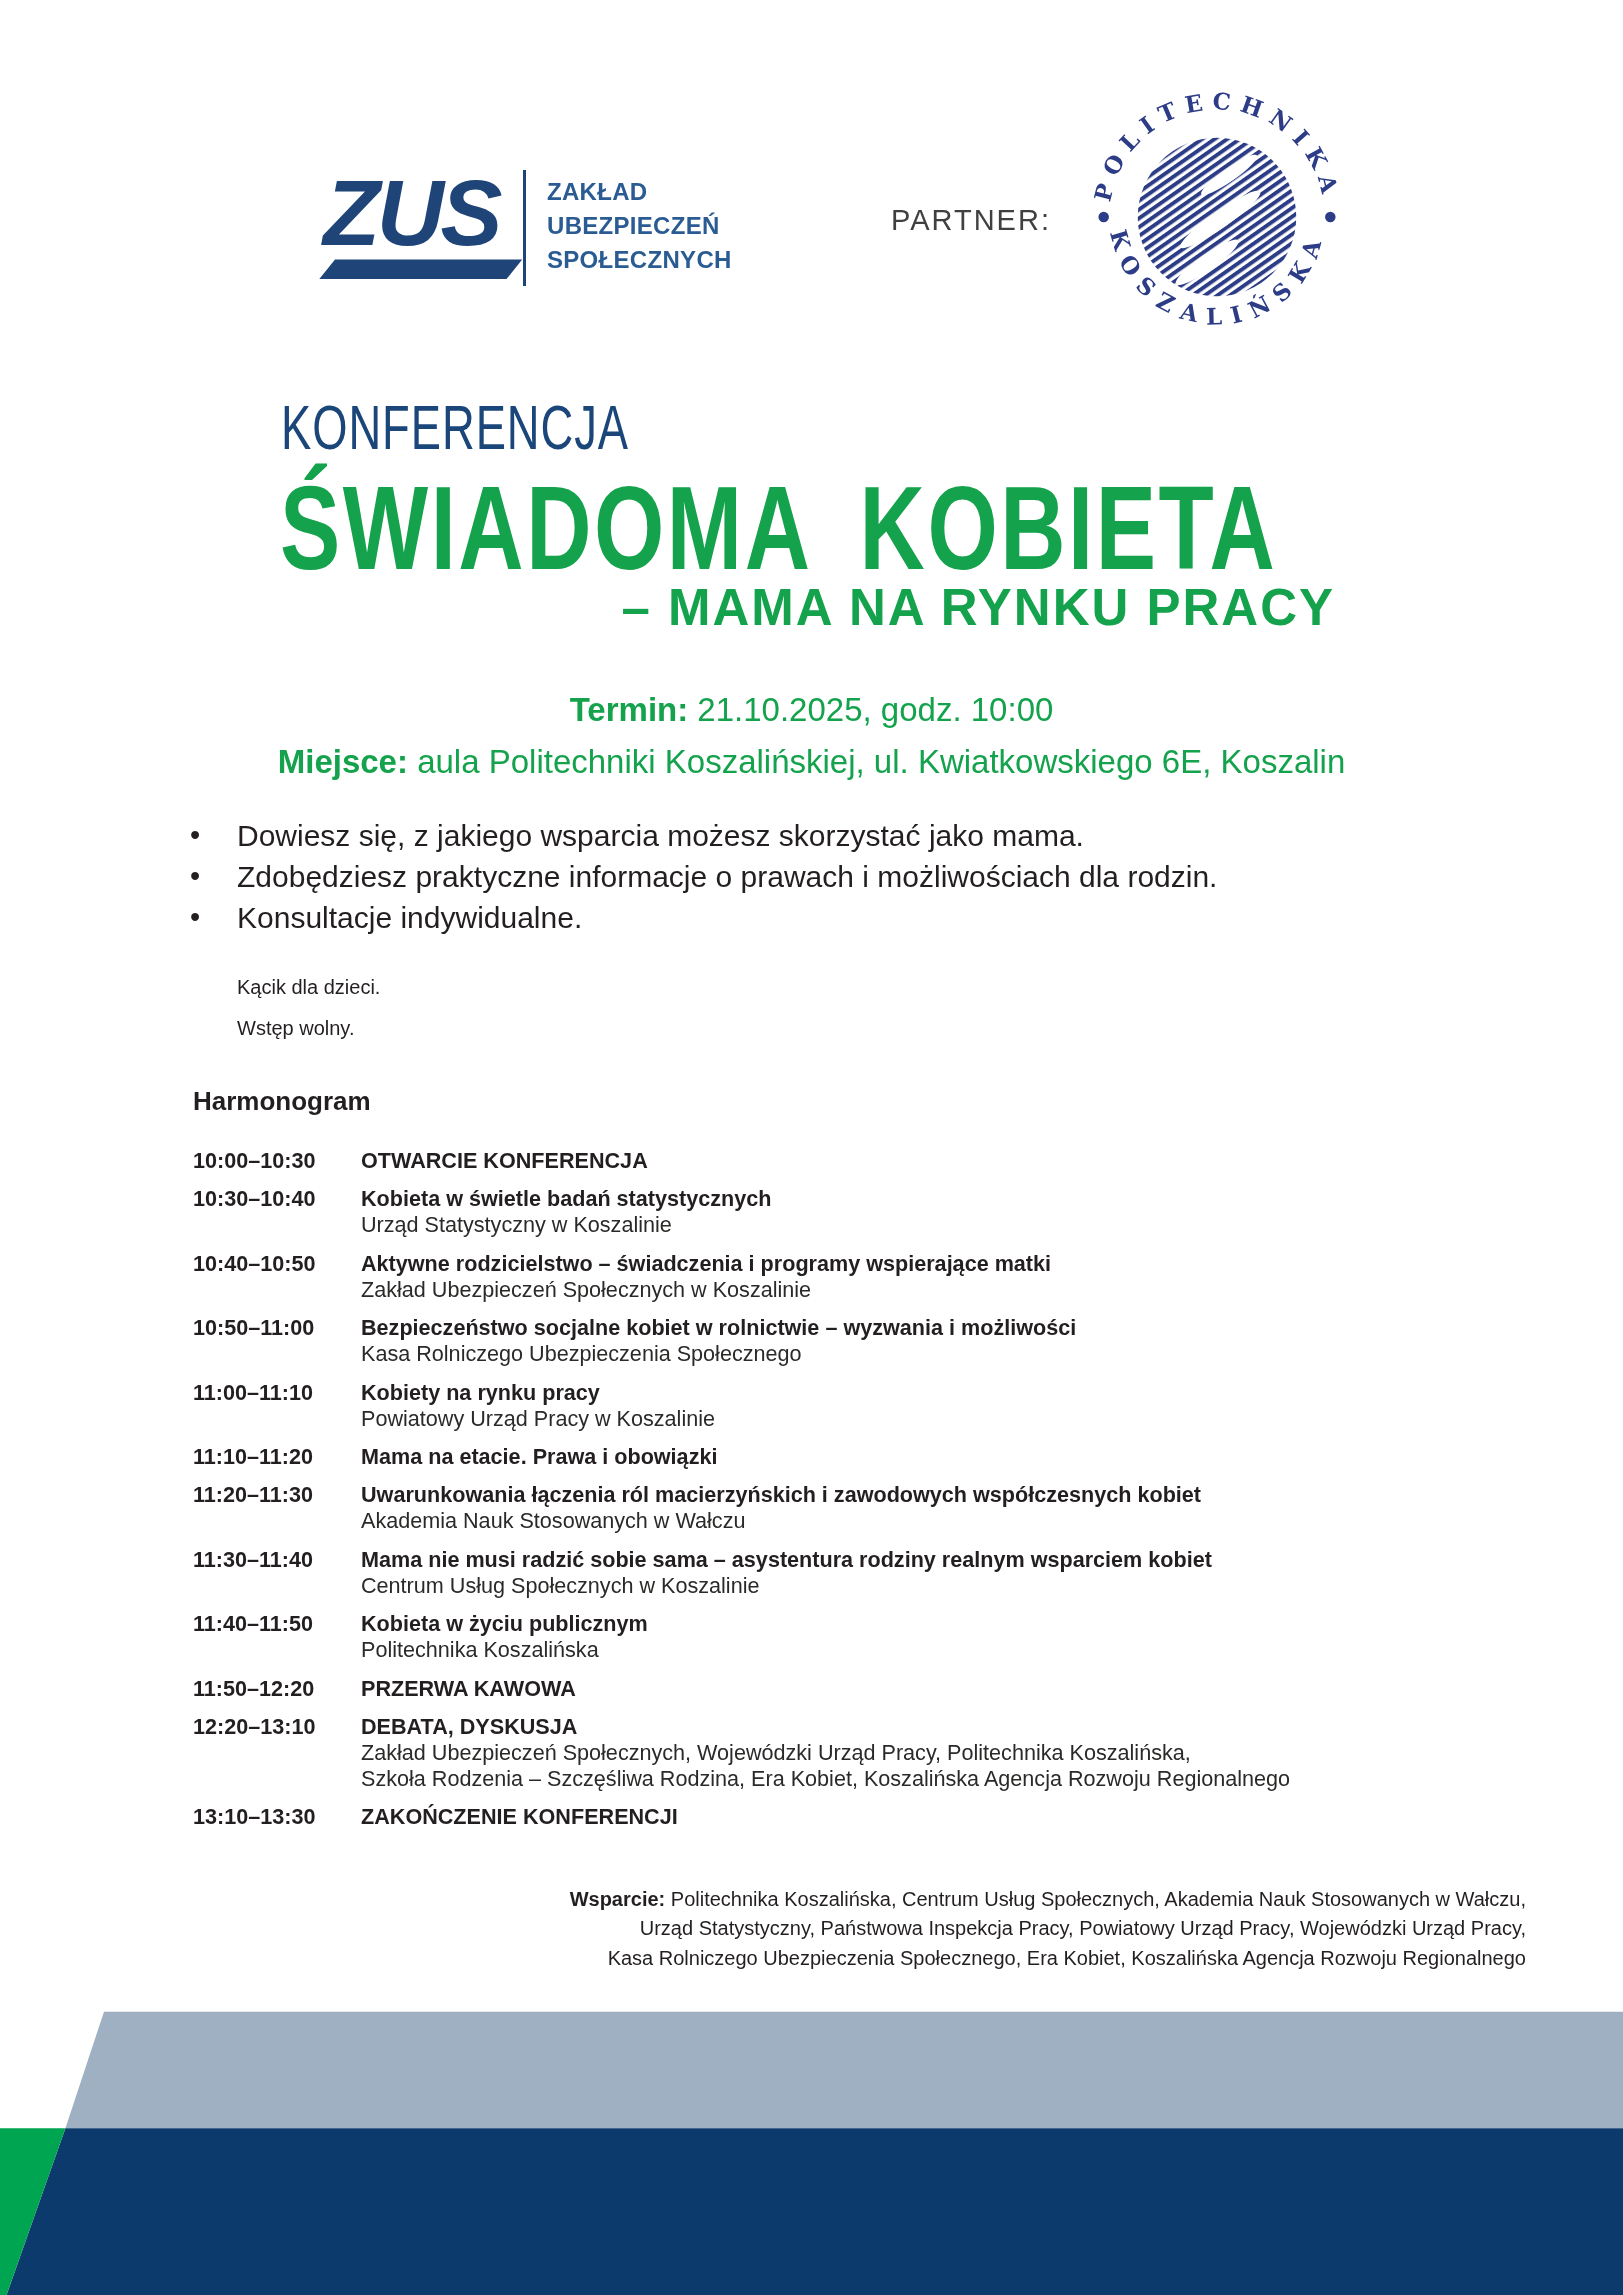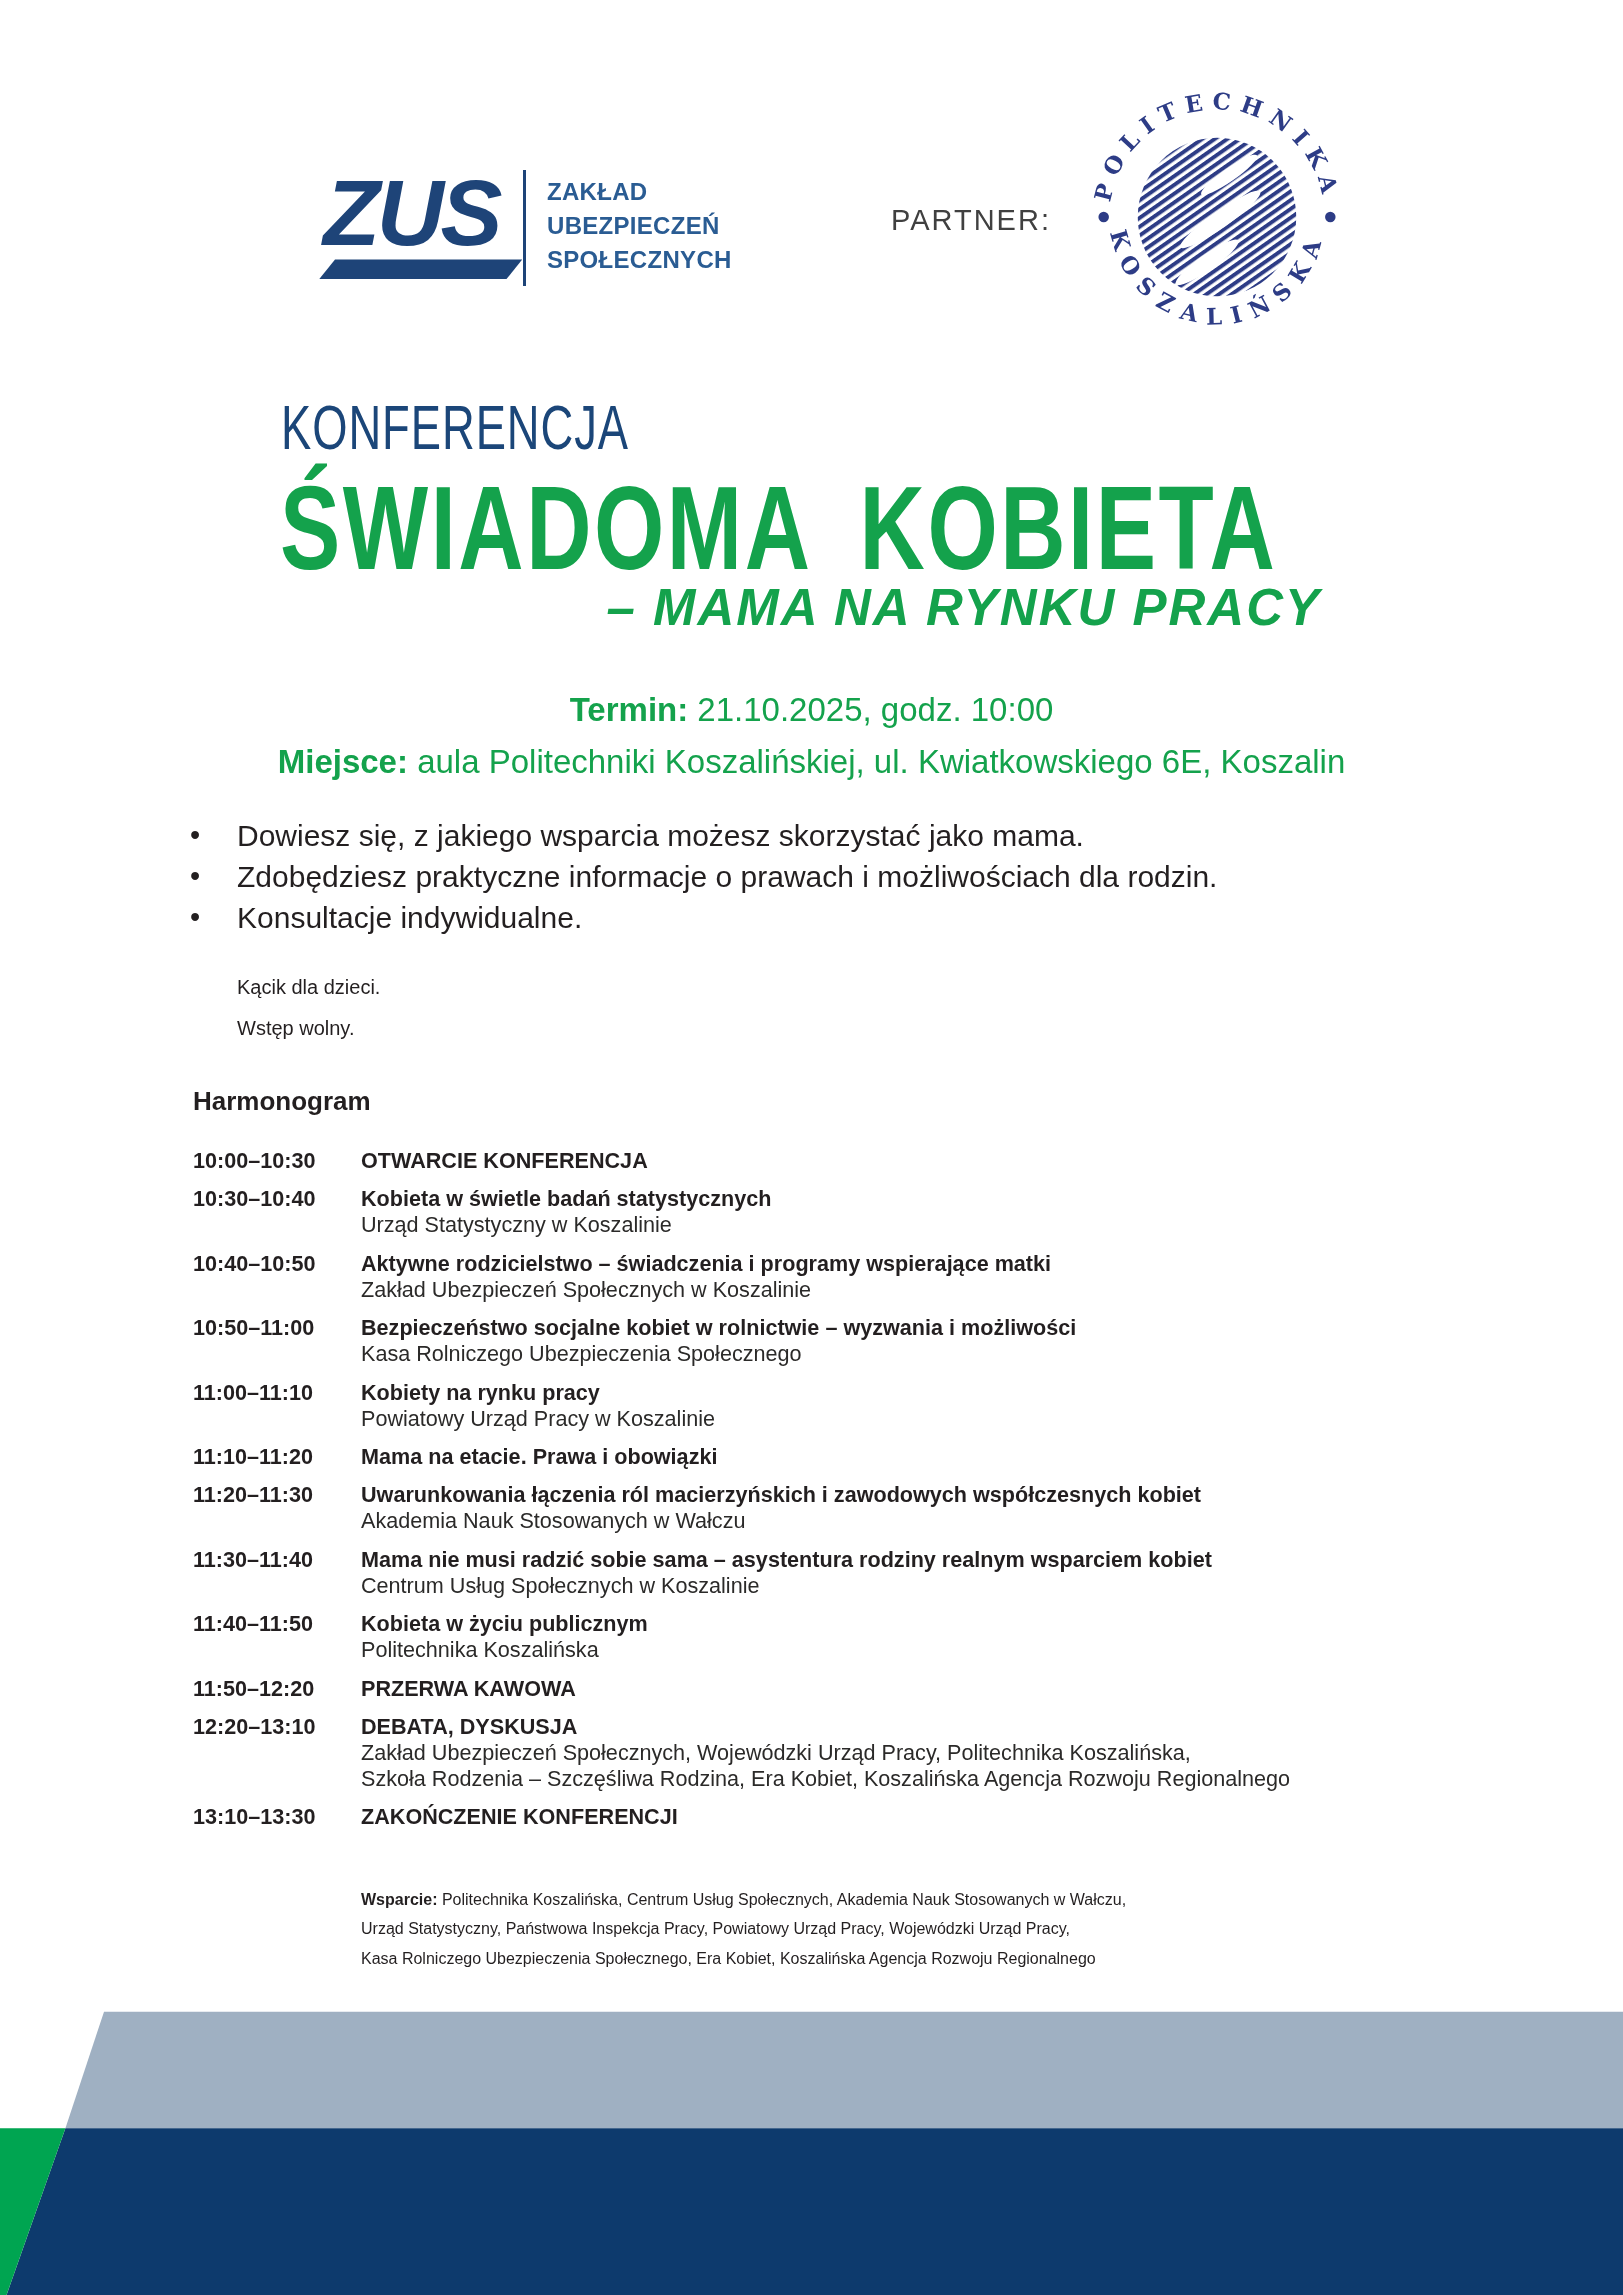--- a/index.html
+++ b/index.html
@@ -12,21 +12,21 @@
   
   .zus-name{left:547px;top:175px;font-size:24px;font-weight:700;line-height:34px;color:#2A5C93;letter-spacing:0.3px;}
   .zus-divider{left:523px;top:170px;width:2.6px;height:116px;background:#1E4478;}
   .partner-label{left:891px;top:204px;font-size:29px;letter-spacing:2px;color:#404040;}
 
   
   .kicker{left:281px;top:393px;font-size:63px;font-weight:500;color:#1B4679;line-height:1.1;
           transform:scaleX(.72);transform-origin:left top;letter-spacing:1.3px;white-space:nowrap;}
   .main-title{left:280px;top:463px;font-size:119px;font-weight:700;color:#14A24C;line-height:1.1;
           transform:scaleX(.76);transform-origin:left top;letter-spacing:3.3px;word-spacing:30px;white-space:nowrap;}
-  .subtitle-wrap{left:266px;top:578px;width:1055px;text-align:right;font-style:italic;}
+  .subtitle-wrap{left:280px;top:578px;width:1055px;text-align:right;}
   .subtitle{font-size:51px;font-weight:600;color:#14A24C;letter-spacing:2px;white-space:nowrap;}
 
   
   .details{left:0;top:684px;width:1623px;text-align:center;font-size:33px;line-height:52px;color:#14A24C;}
   .details b{font-weight:700;}
 
   
   .bullets{left:190px;top:815px;font-size:30px;line-height:41px;}
   .bullet-row{display:flex;}
   .bullet-dot{width:47px;font-size:29px;}
@@ -35,21 +35,21 @@
   
   .schedule{left:193px;top:1086px;width:1361px;}
   .sch-heading{font-size:26px;font-weight:700;margin-bottom:31px;}
   .sch-row{display:grid;grid-template-columns:168px 1fr;margin-bottom:12.4px;font-size:21.6px;line-height:26px;}
   .sch-time{font-weight:700;}
   .sch-title{font-weight:700;}
   .sch-org{font-weight:400;color:#2B2A29;white-space:pre-line;}
   .sch-org:empty{display:none;}
 
   
-  .support{left:361px;top:1885px;width:1165px;font-size:16px;line-height:29.4px;color:#231F20;}
+  .support{left:361px;top:1885px;width:1165px;font-size:20px;line-height:29.4px;color:#231F20;text-align:right;}
   .support b{font-weight:700;}
 
   
   .footer-svg{left:0;top:1994px;width:1623px;height:301px;}
 </style>
 </head>
 <body>
 
 <div class="abs" style="left:318px;top:165px;width:216px;height:126px;">
   <svg width="216" height="126" viewBox="0 0 330 192">

